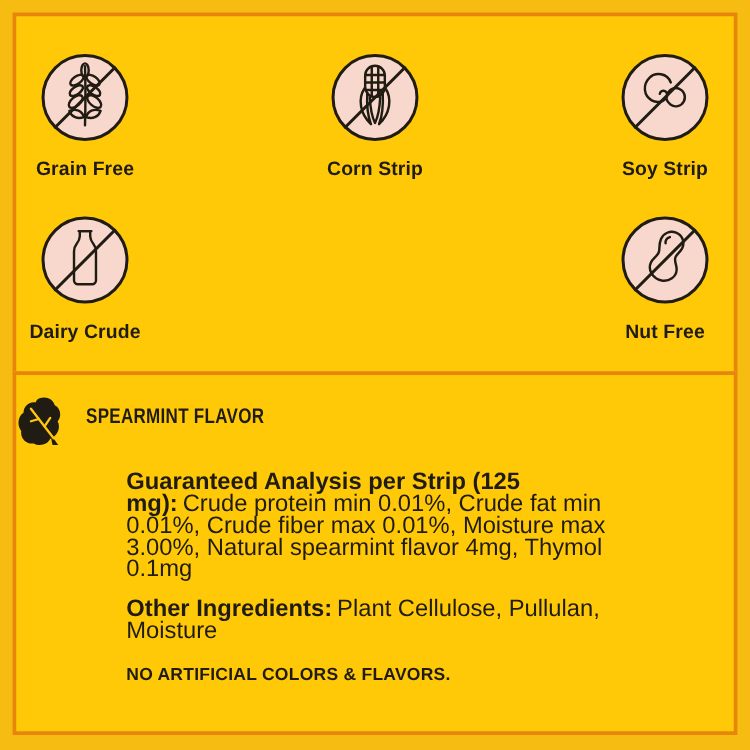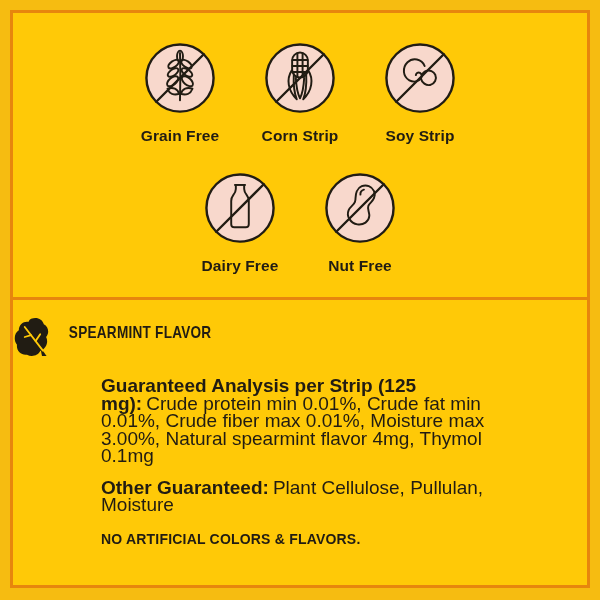--- a/index.html
+++ b/index.html
@@ -15,21 +15,21 @@
     background:var(--bg);color:var(--ink);
     font-family:"Liberation Sans","DejaVu Sans",sans-serif;
   }
   .panel{
     position:absolute;left:10px;width:580px;box-sizing:border-box;
     border:3px solid var(--border);background:var(--panel);
   }
   .panel-top{top:10px;height:290px;}
   .panel-bottom{top:297px;height:291px;}
 
-  .badge-row{display:flex;justify-content:center;gap:10px;}
+  .badge-row{display:flex;justify-content:space-between;}
   .badge-row.row1{margin-top:28px;}
   .badge-row.row2{margin-top:26px;}
   .badge{width:110px;display:flex;flex-direction:column;align-items:center;}
   .badge svg{width:74px;height:74px;display:block;}
   .badge-label{
     margin-top:12px;font-weight:700;font-size:15.5px;letter-spacing:.1px;
     white-space:nowrap;
   }
   .nc{fill:var(--circle);stroke:var(--ink);stroke-width:2.6;}
   .glyph{stroke:var(--ink);stroke-width:2.1;fill:none;stroke-linecap:round;stroke-linejoin:round;}
@@ -119,21 +119,21 @@
 
       <div class="badge">
         <svg viewBox="0 0 80 80">
           <circle class="nc" cx="40" cy="40" r="36.3"></circle>
           <g class="glyph">
             <path d="M35.5,15 h9 v4.5 c0,3 1.2,4.6 2.8,6.6 c1.6,2 2.2,3.8 2.2,6.4 v25 c0,1.9 -1.5,3.4 -3.4,3.4 h-12.2 c-1.9,0 -3.4,-1.5 -3.4,-3.4 v-25 c0,-2.6 0.6,-4.4 2.2,-6.4 c1.6,-2 2.8,-3.6 2.8,-6.6 z"></path>
             <path d="M34.5,15 h11"></path>
           </g>
           <line class="slash" x1="14.3" y1="65.7" x2="65.7" y2="14.3"></line>
         </svg>
-        <span class="badge-label">Dairy Free</span>
+        <span class="badge-label">Dairy Crude</span>
       </div>
 
       <div class="badge">
         <svg viewBox="0 0 80 80">
           <circle class="nc" cx="40" cy="40" r="36.3"></circle>
           <g class="glyph" transform="rotate(22 40 40)">
             <path d="M40,14.5 C46,14.5 50,19 50,24.5 C50,28.5 47.5,31 47.5,34.5 C47.5,38 51,40 52.5,44 C54.5,50 50.5,56 44,57.5 C36.5,59 29.5,54 29.5,47 C29.5,42.5 32.5,40 32.5,36 C32.5,32.5 30,30.5 30,24.5 C30,19 34.5,14.5 40,14.5 Z"></path>
             <path d="M36.5,20 c-2,1.6 -2.6,4.2 -1.5,6.4"></path>
           </g>
           <line class="slash" x1="14.3" y1="65.7" x2="65.7" y2="14.3"></line>
@@ -154,18 +154,18 @@
           <path class="vein" d="M32,37 L12,11"></path>
           <path class="vein" d="M24,26.5 L29,19"></path>
           <path class="vein" d="M19,20 L12,22"></path>
         </svg>
       </div>
       <div class="flavor-title">SPEARMINT FLAVOR</div>
     </div>
 
     <p class="info"><b class="inline-label">Guaranteed Analysis per Strip (125 mg):</b><span>Crude protein min 0.01%, Crude fat min 0.01%, Crude fiber max 0.01%, Moisture max 3.00%, Natural spearmint flavor 4mg, Thymol 0.1mg</span></p>
 
-    <p class="info other-line"><b class="inline-label">Other Guaranteed:</b><span>Plant Cellulose, Pullulan, Moisture</span></p>
+    <p class="info other-line"><b class="inline-label">Other Ingredients:</b><span>Plant Cellulose, Pullulan, Moisture</span></p>
 
     <p class="claim">NO ARTIFICIAL COLORS &amp; FLAVORS.</p>
 
   </div>
 </div>
 
 </body></html>

